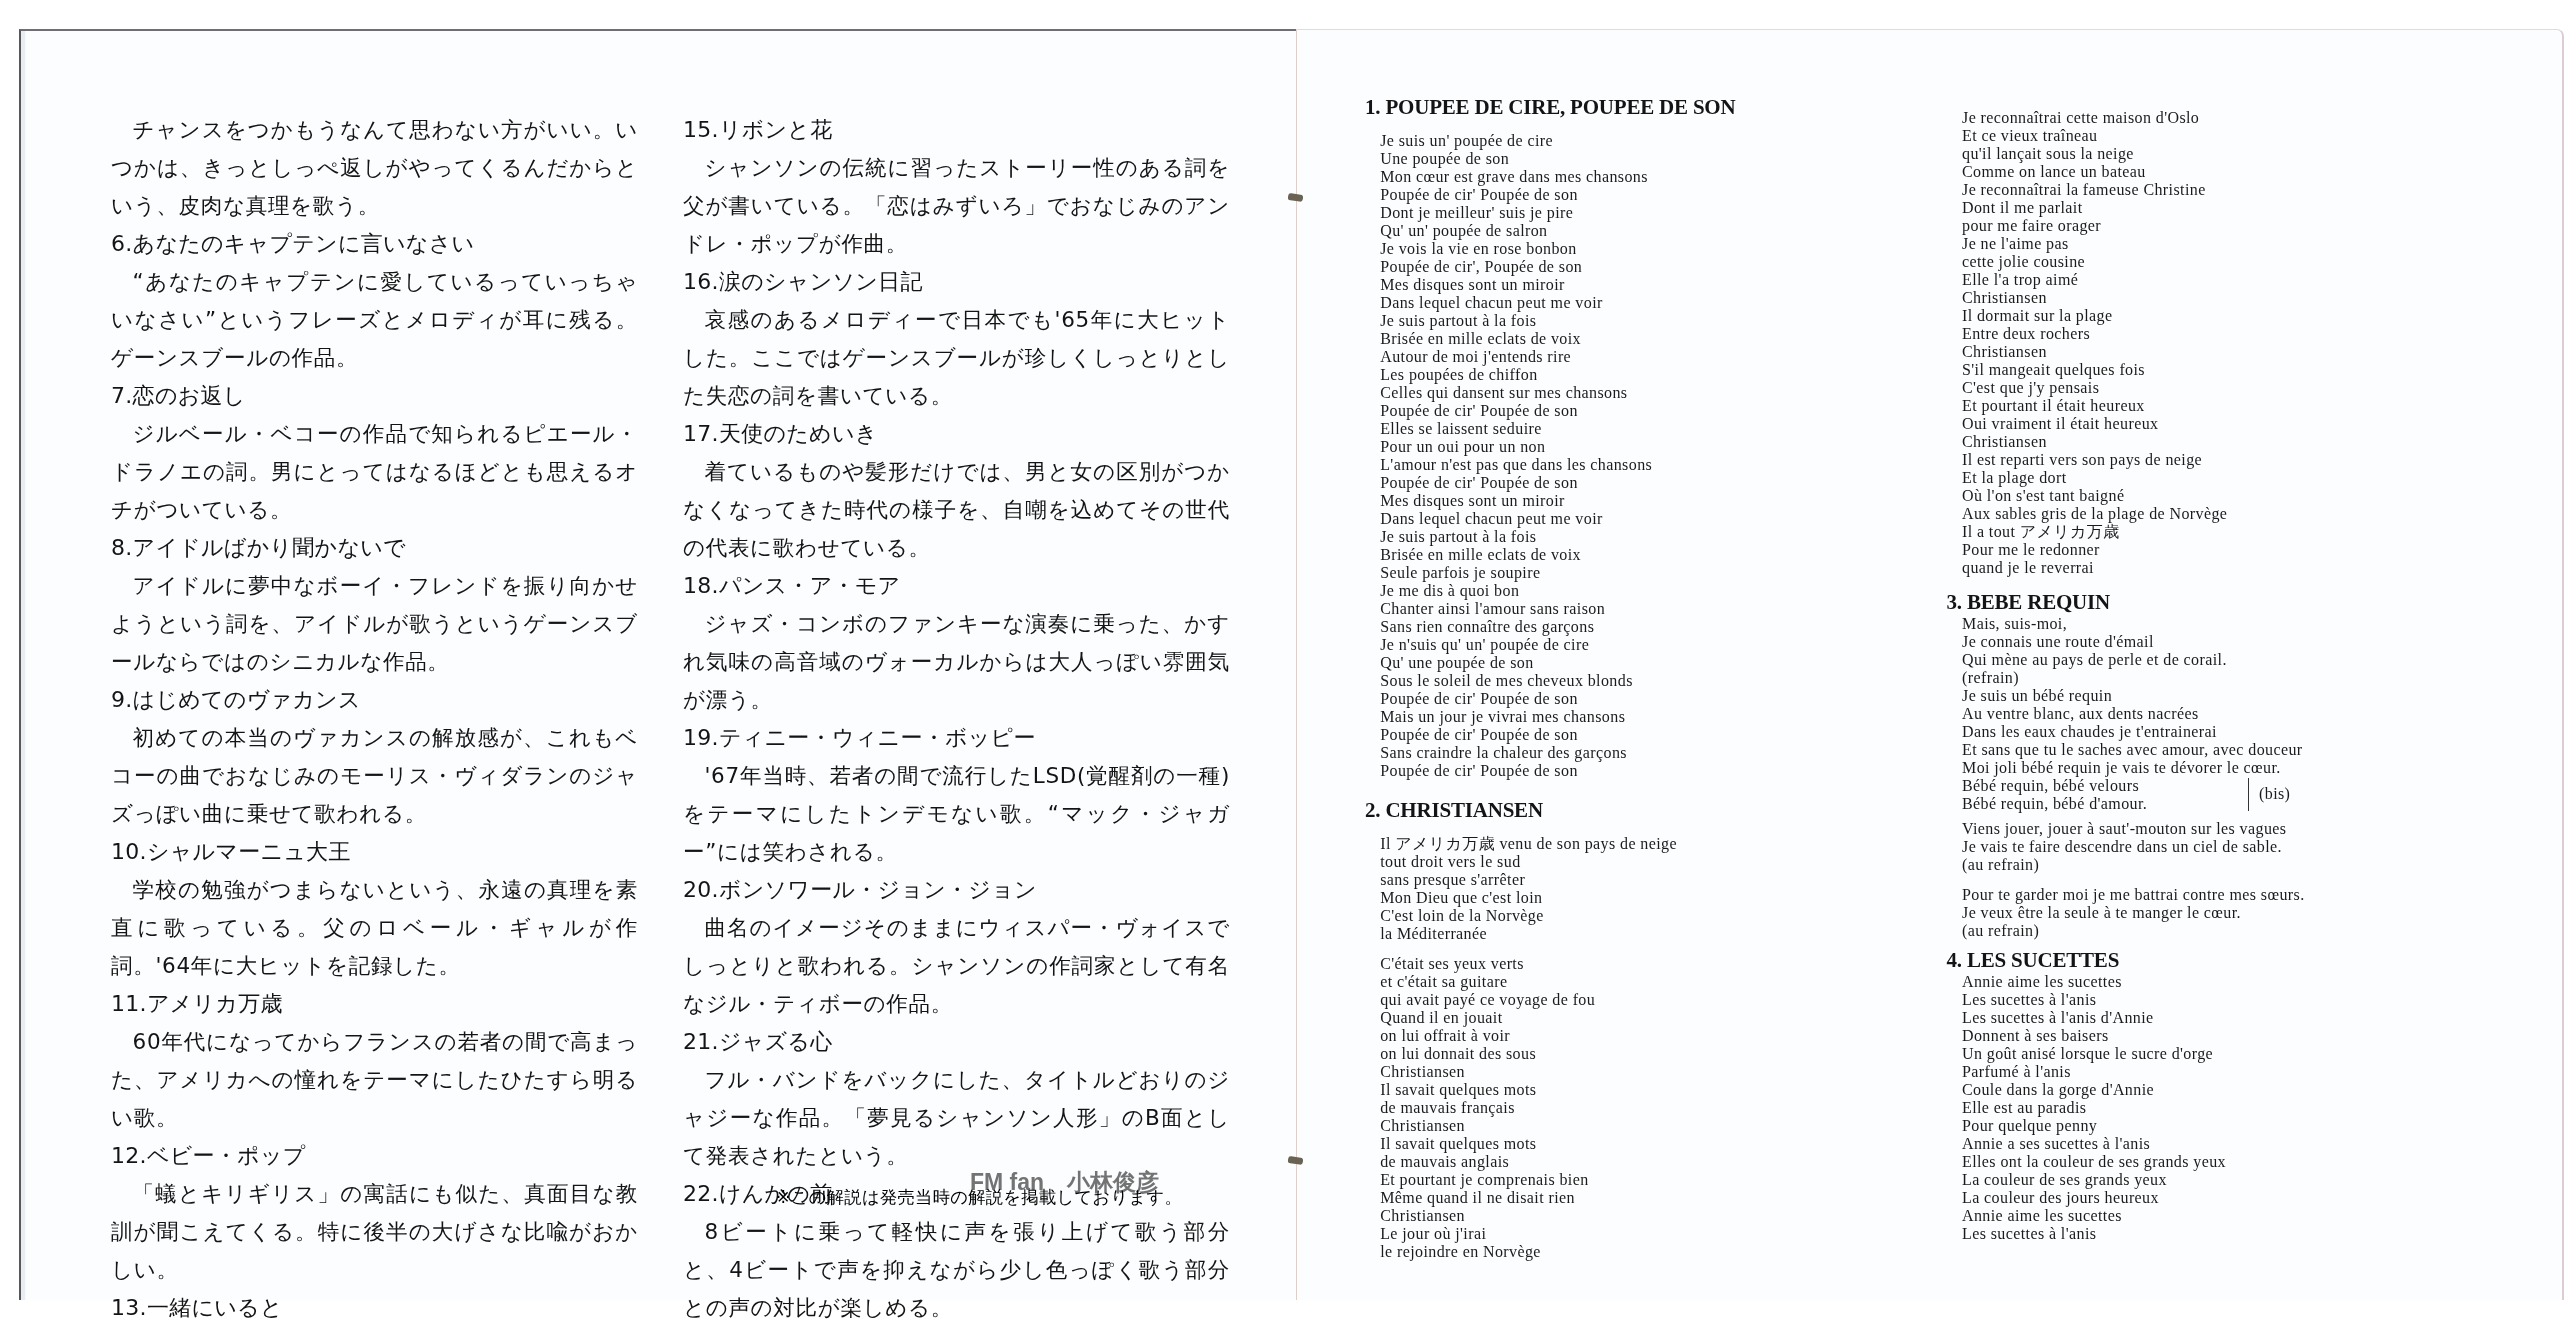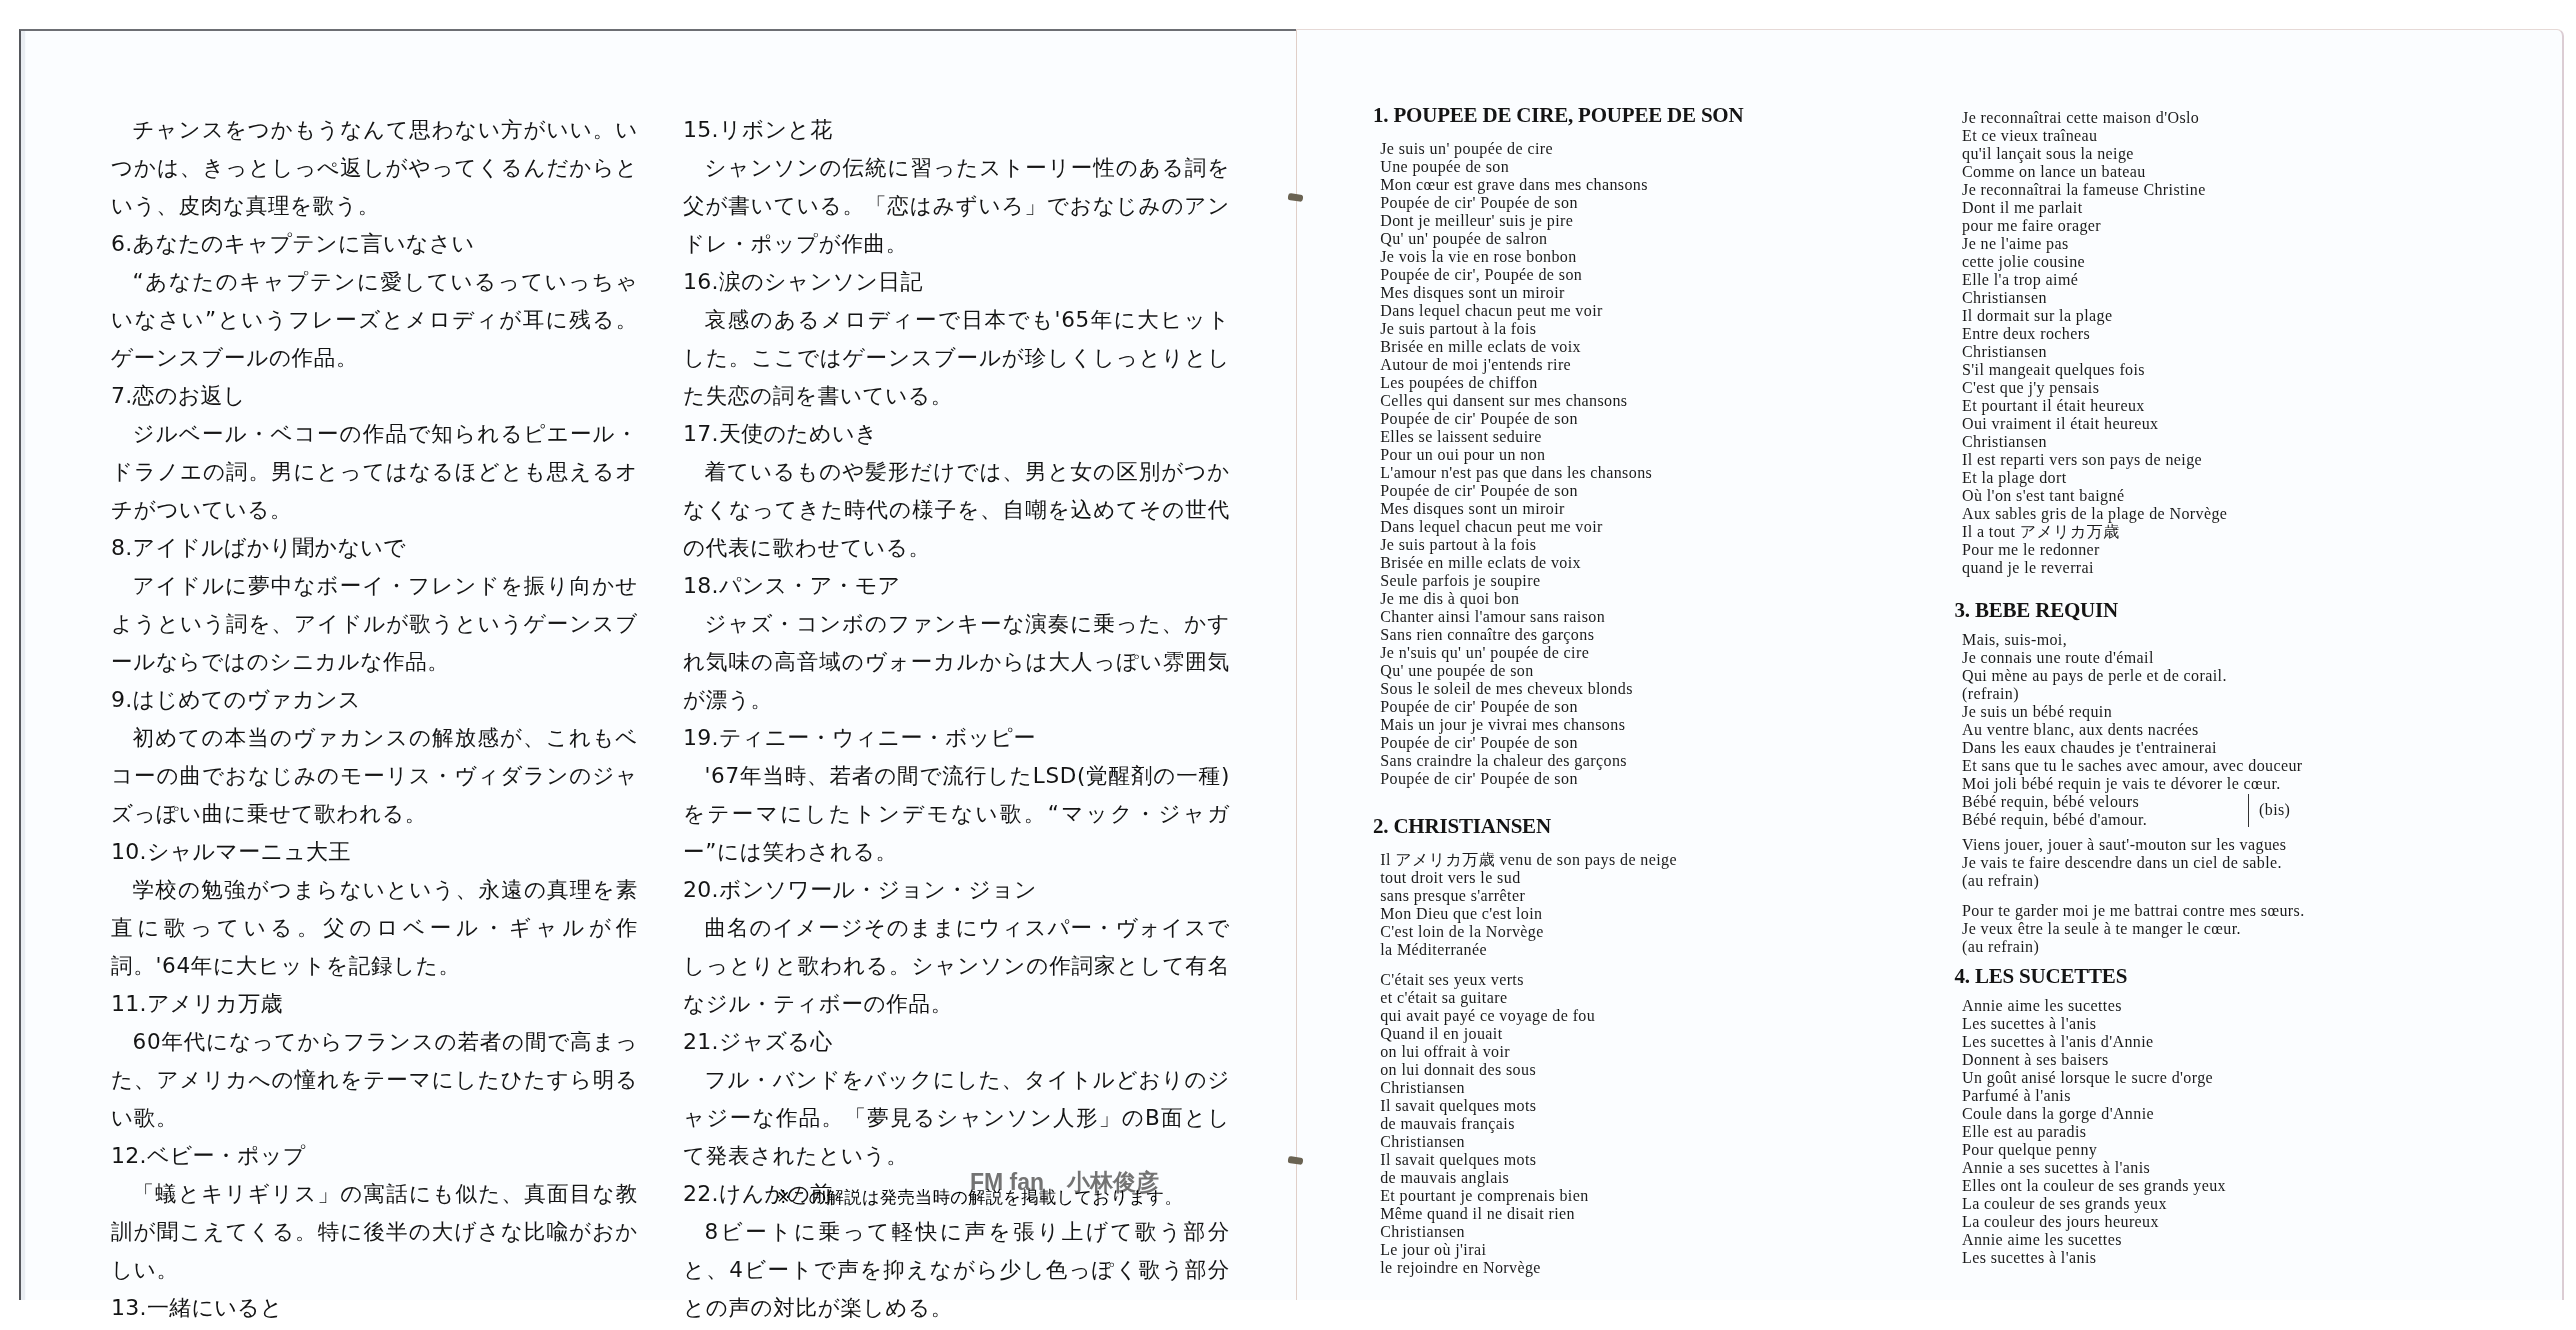--- a/index.html
+++ b/index.html
@@ -46,21 +46,21 @@
   }
 
   
   .fr-col {
     position: absolute; font-family: "Liberation Serif", serif; color: #1b1b1b;
   }
   .fr-col.c1 { left: 1365px; top: 96px; width: 568px; }
   .fr-col.c2 { left: 1934px; top: 109px; width: 527px; }
   .song { margin: 0 0 9.7px 0; }
   .song h2 {
-    margin: 8px; font-weight: bold; font-size: 21px; line-height: 23.6px; letter-spacing: -0.2px;
+    margin: 0; font-weight: bold; font-size: 21px; line-height: 23.6px; letter-spacing: -0.2px;
     font-family: "Liberation Serif", serif; color: #141414;
   }
   .lyric { margin: 0; padding-left: 15.2px; font-size: 16px; line-height: 18px; letter-spacing: 0.4px; }
   .lyric .l { display: block; white-space: nowrap; }
   .stanza { margin-bottom: 8.3px; margin-top: 12px; }
   .bis-wrap { position: relative; display: block; }
   .bis-brace {
     position: absolute; left: 286px; top: 1.4px; width: 7px; height: 33px;
     border-left: 1.4px solid #333; 
   }

